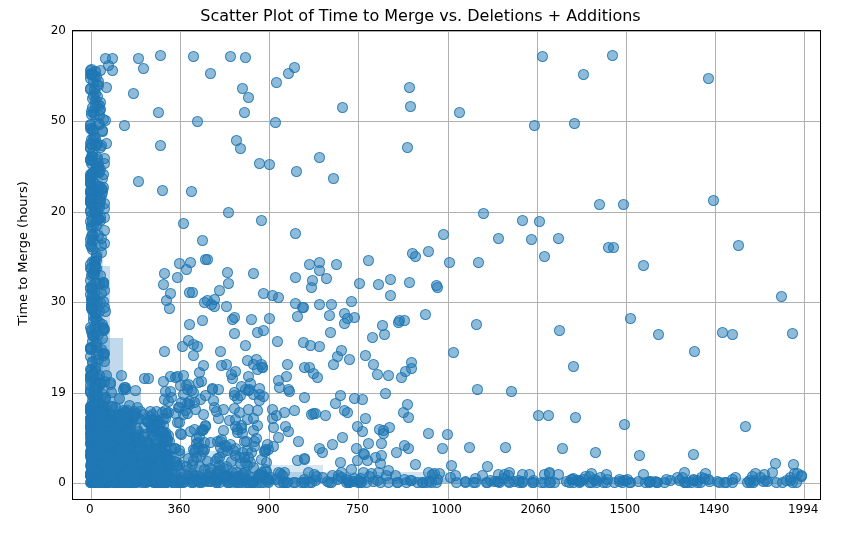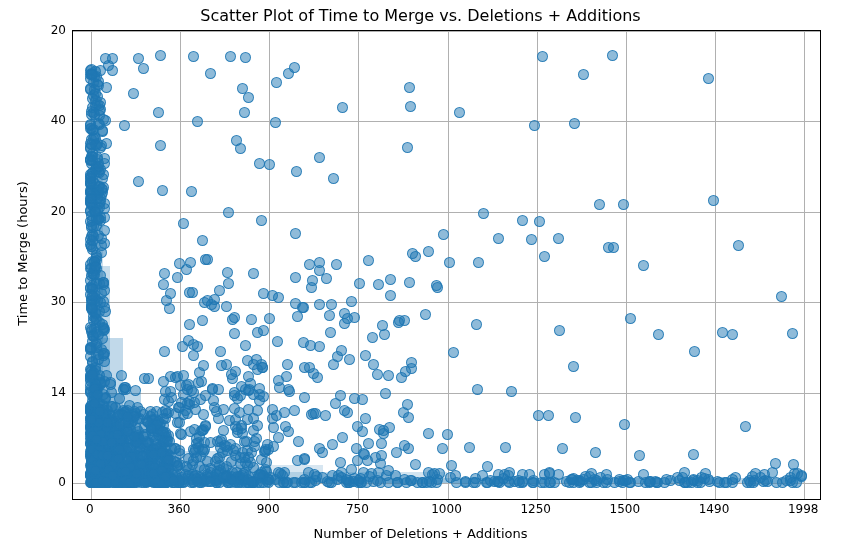--- a/index.html
+++ b/index.html
@@ -2188,28 +2188,27 @@
       <div class="pt" style="left: 24.9667px; top: 126.538px;"></div>
       <div class="pt" style="left: 25.68px; top: 54.2308px;"></div>
     </div>
 
   <div id="xticks">
       <div class="tick-x" style="left: 89.8333px;">0</div>
       <div class="tick-x" style="left: 179px;">360</div>
       <div class="tick-x" style="left: 268.167px;">900</div>
       <div class="tick-x" style="left: 357.333px;">750</div>
       <div class="tick-x" style="left: 446.5px;">1000</div>
-      <div class="tick-x" style="left: 535.667px;">1250</div>
+      <div class="tick-x" style="left: 535.667px;">2060</div>
       <div class="tick-x" style="left: 624.833px;">1500</div>
       <div class="tick-x" style="left: 714px;">1490</div>
-      <div class="tick-x" style="left: 803.167px;">1998</div>
+      <div class="tick-x" style="left: 803.167px;">1994</div>
     </div>
   <div id="yticks">
       <div class="tick-y" style="top: 481.923px;">0</div>
-      <div class="tick-y" style="top: 391.538px;">14</div>
+      <div class="tick-y" style="top: 391.538px;">19</div>
       <div class="tick-y" style="top: 301.154px;">30</div>
       <div class="tick-y" style="top: 210.769px;">20</div>
-      <div class="tick-y" style="top: 120.385px;">40</div>
+      <div class="tick-y" style="top: 120.385px;">50</div>
       <div class="tick-y" style="top: 30px;">20</div>
     </div>
 
-  <div class="xlabel">Number of Deletions + Additions</div>
 </div>
 
 </body></html>

